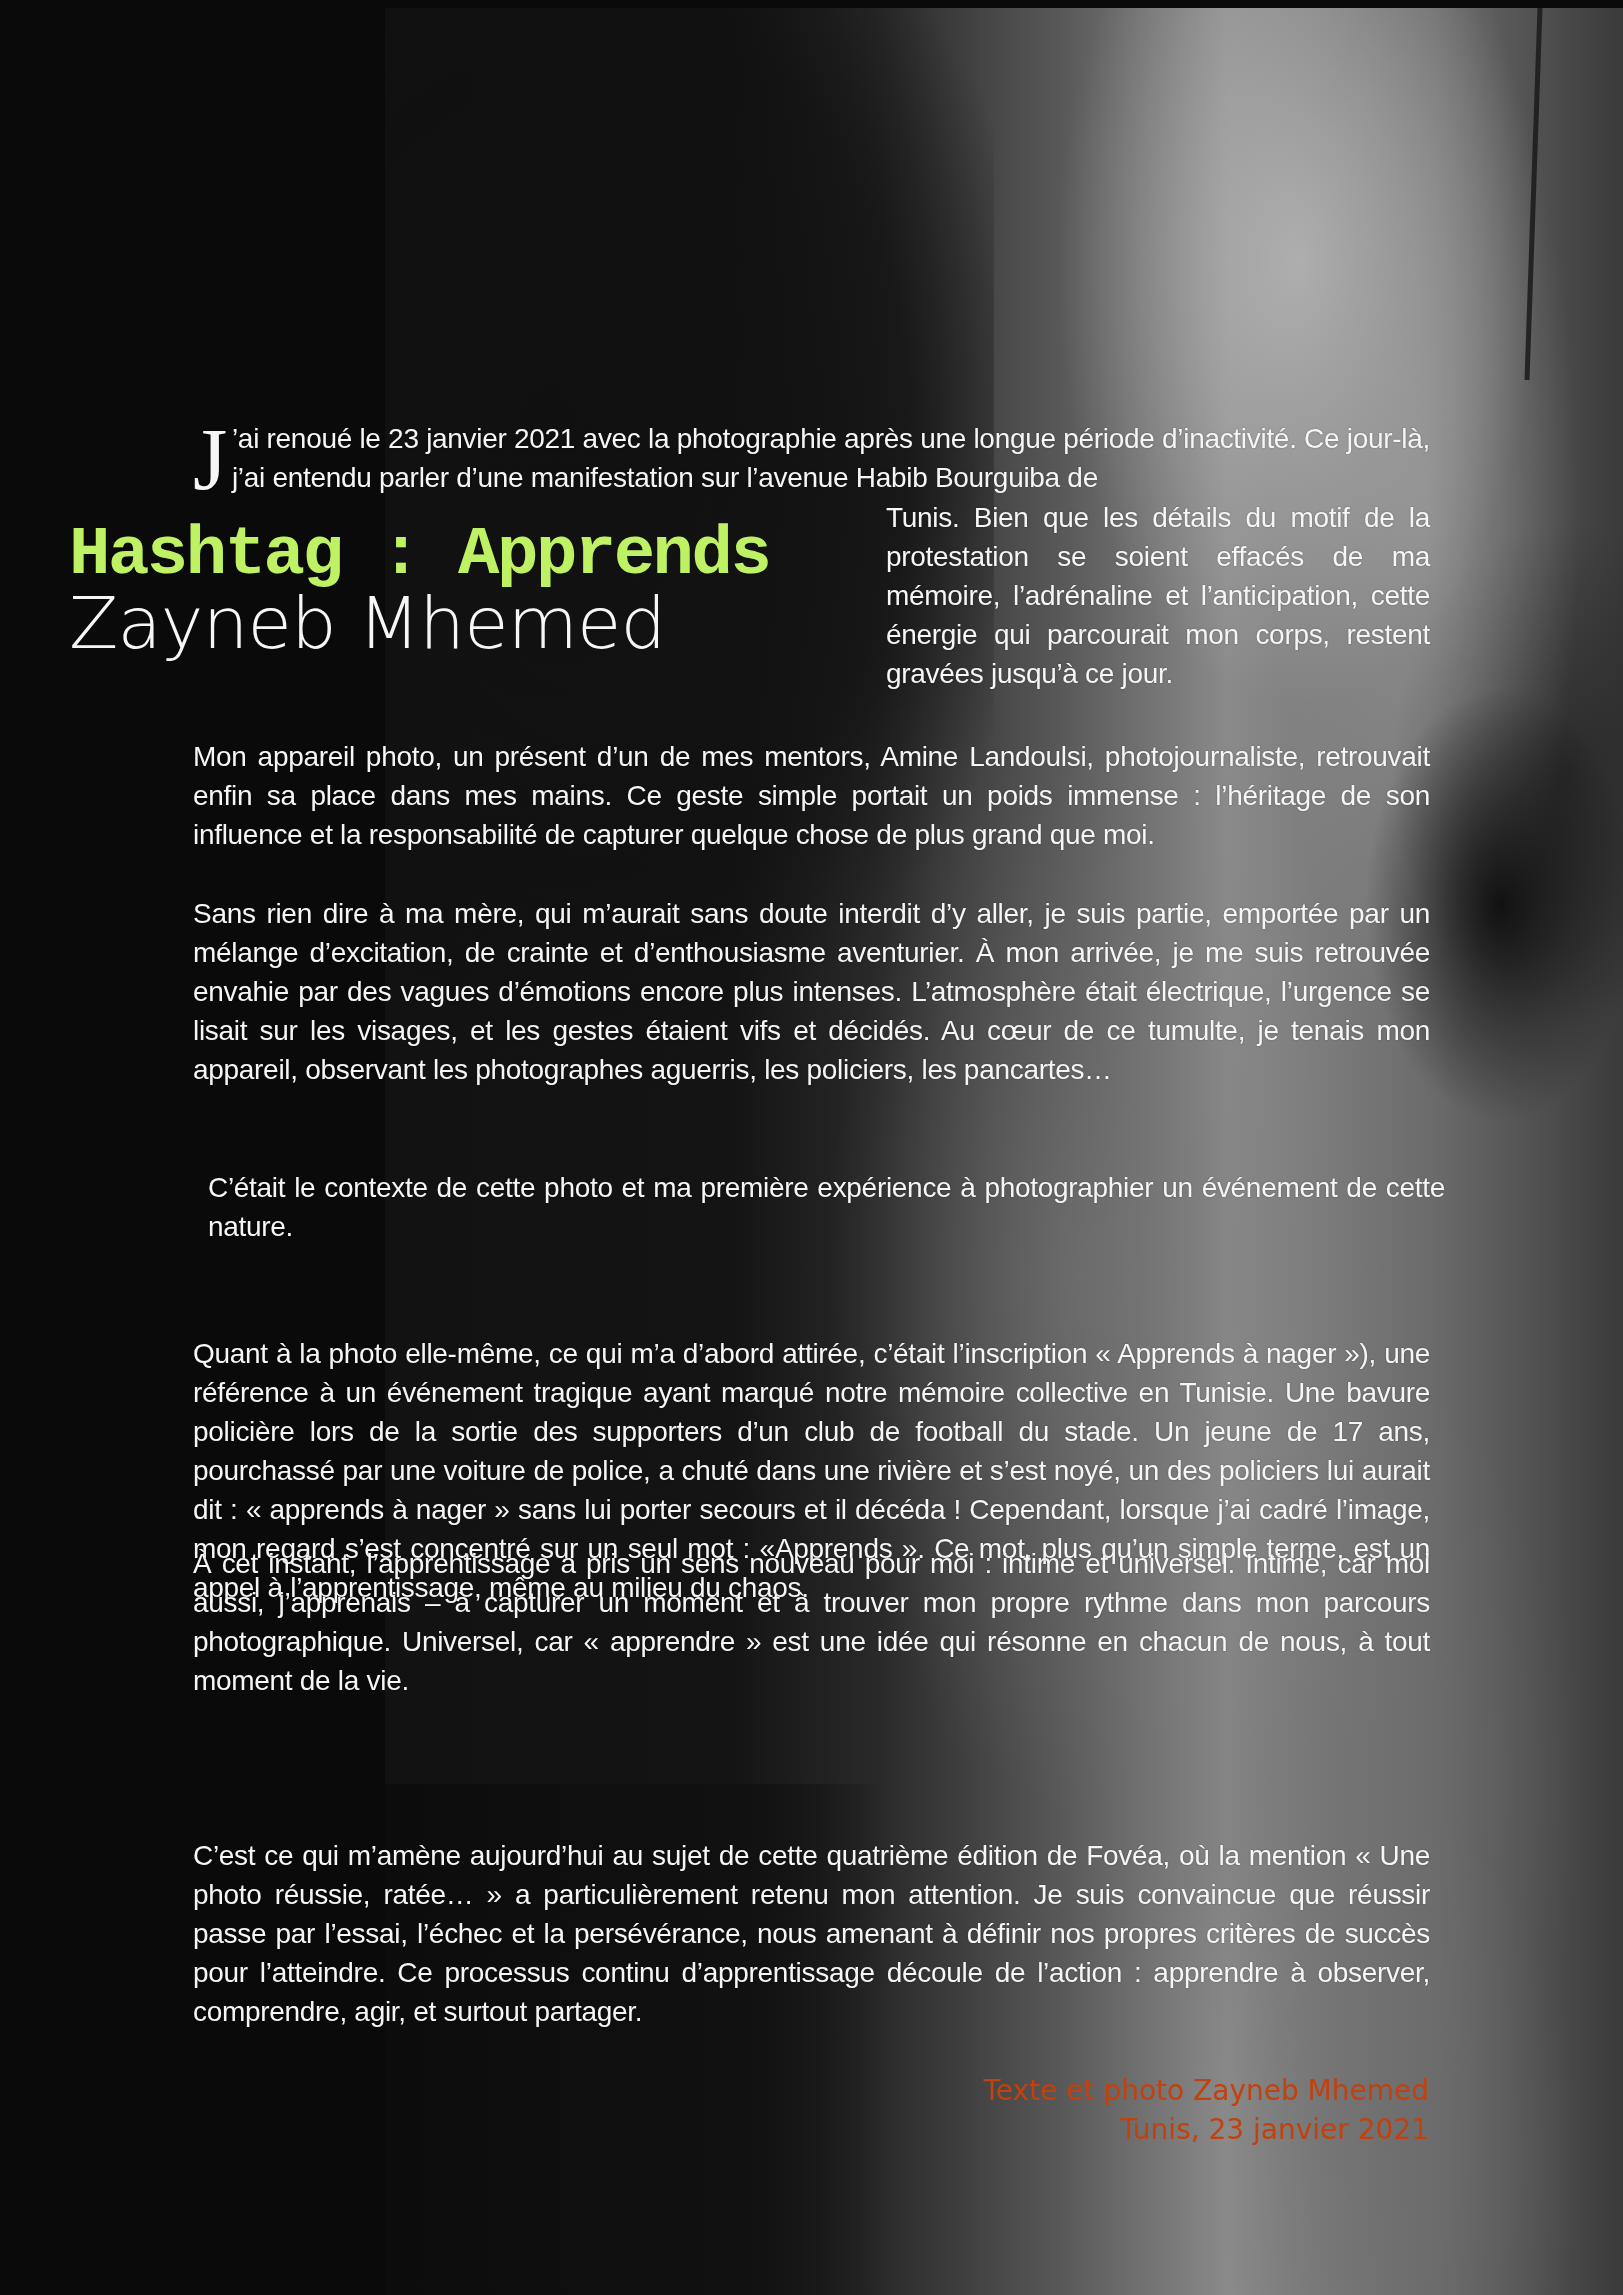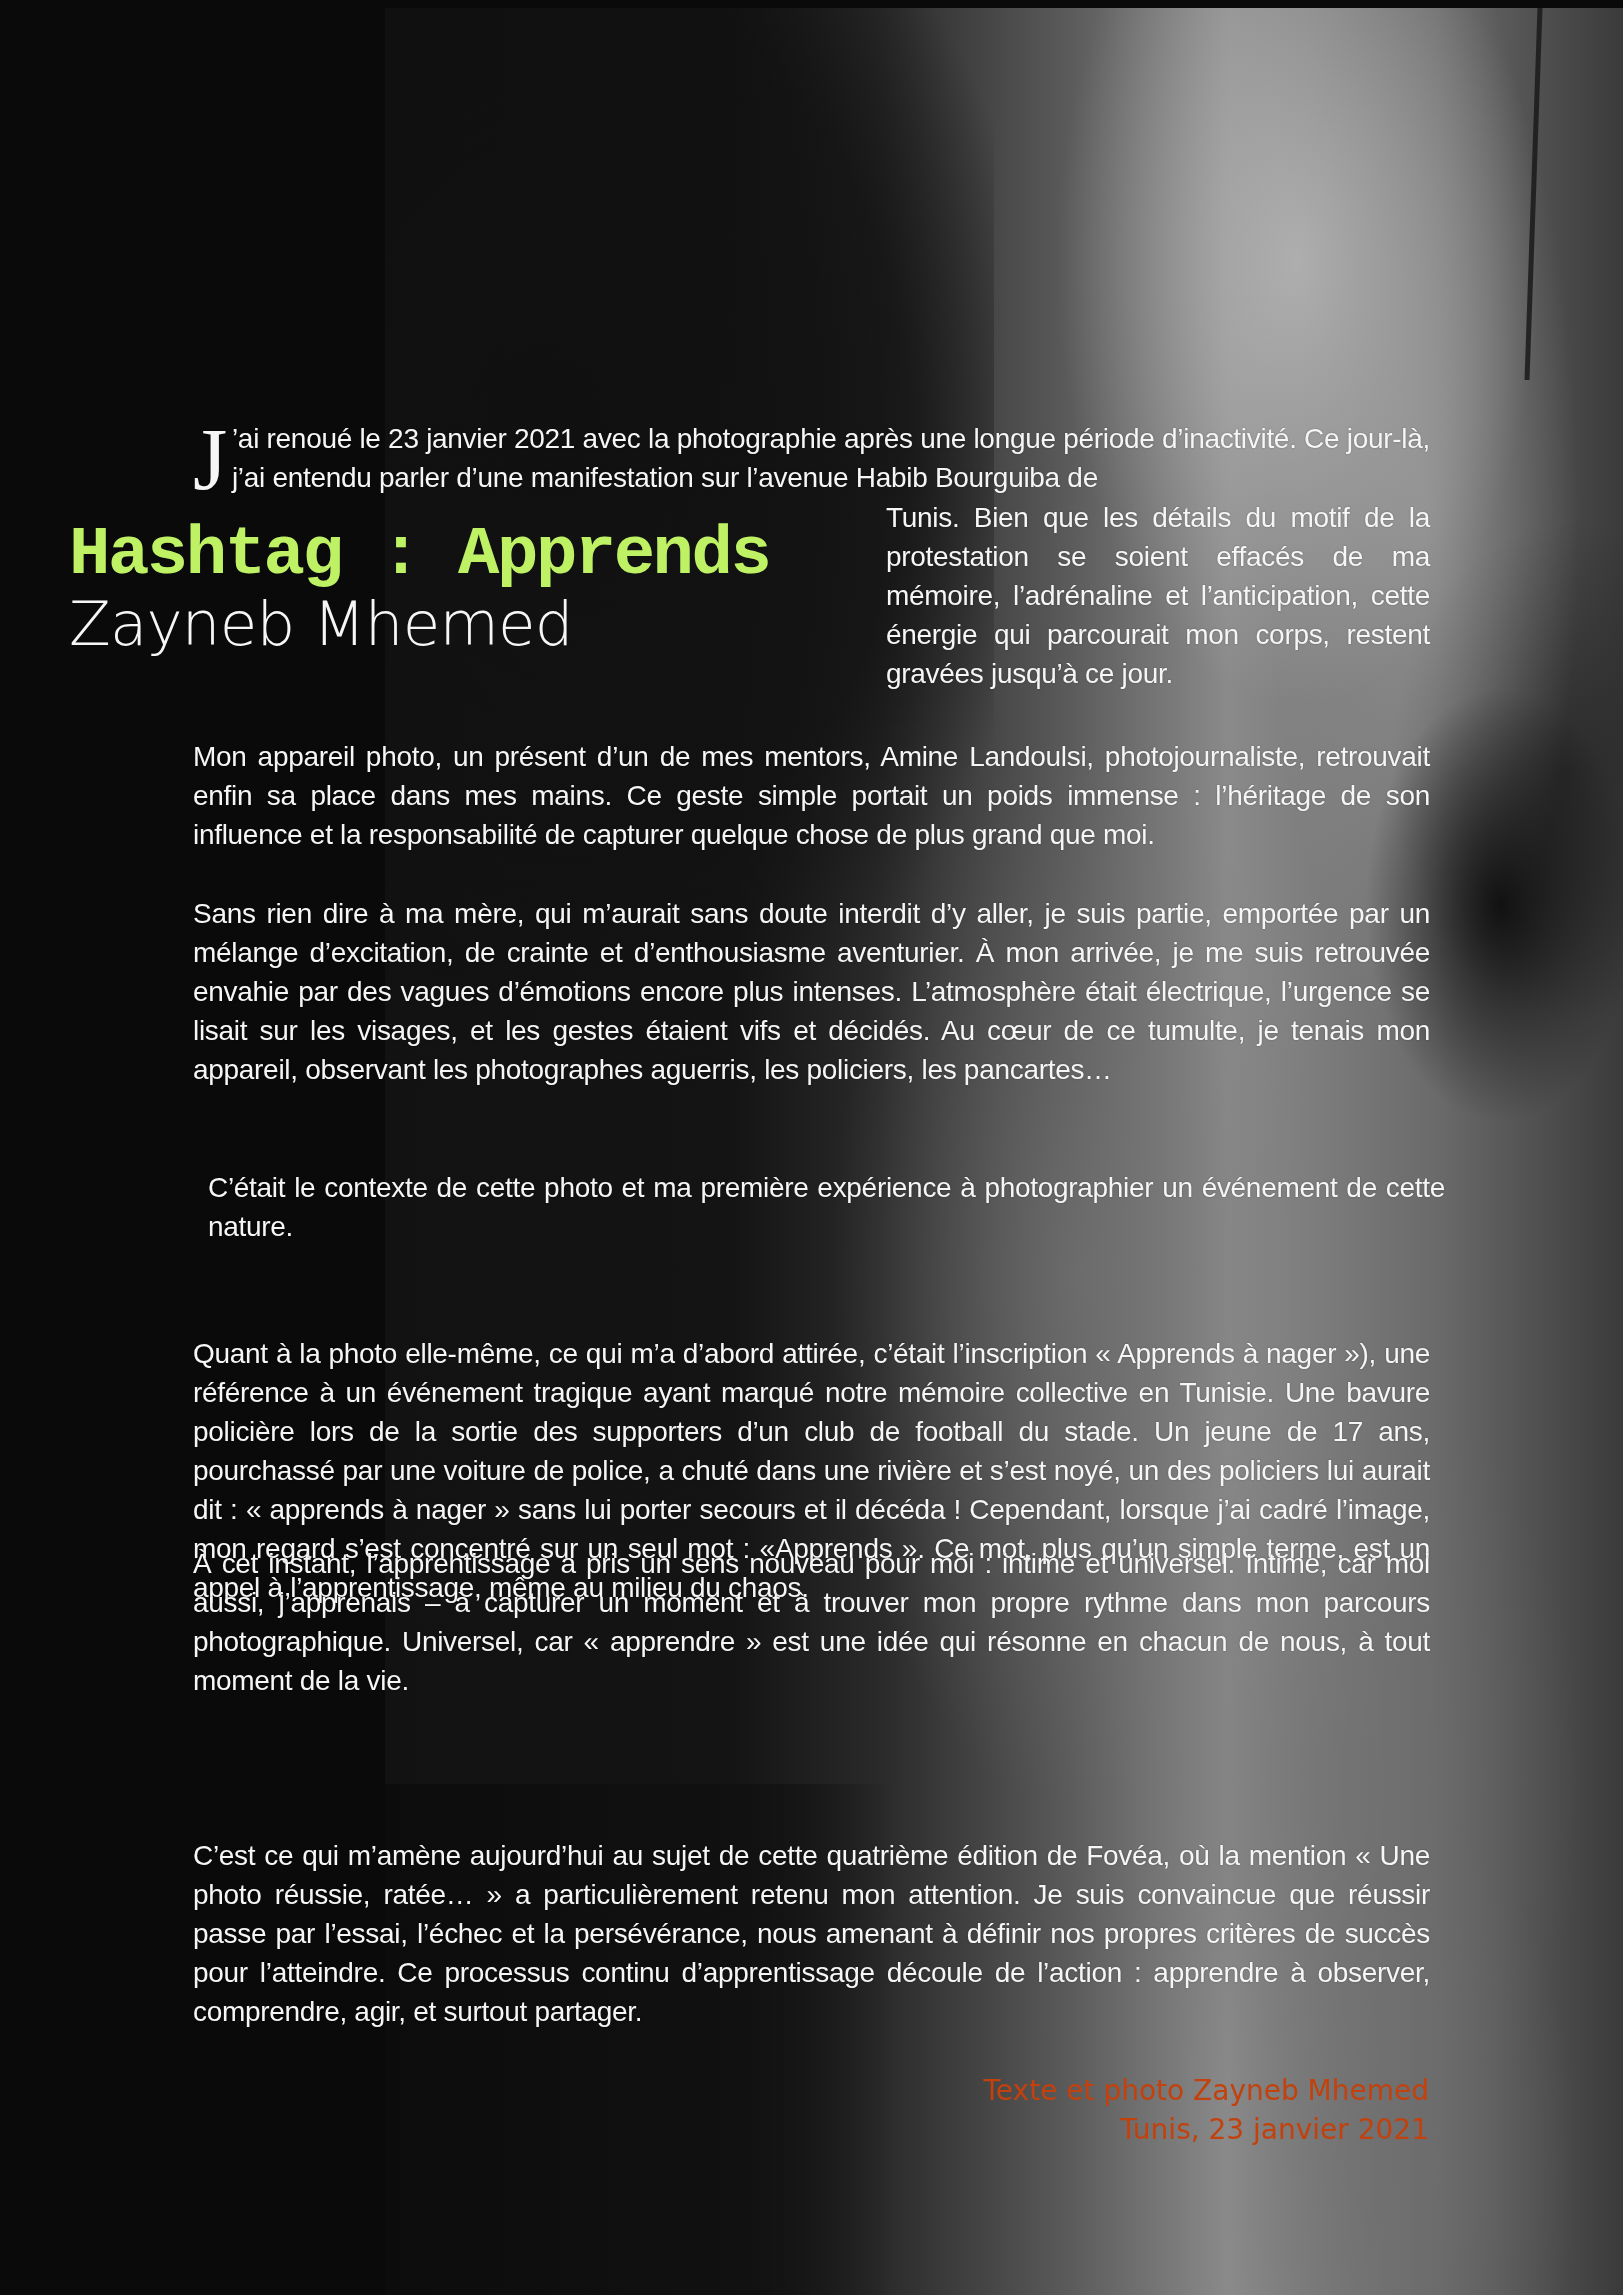--- a/index.html
+++ b/index.html
@@ -56,21 +56,21 @@
   .intro-right {
     left: 886px; top: 498px; width: 544px;
   }
   .title-block { position: absolute; left: 69px; top: 517px; }
   .title {
     font-family: "Liberation Mono", "DejaVu Sans Mono", monospace;
     font-weight: bold; font-size: 69px; line-height: 76px; letter-spacing: -2.5px; color: #bef264;
   }
   .author {
     font-family: "DejaVu Sans", "Liberation Sans", sans-serif;
-    font-size: 61px; line-height: 61px; letter-spacing: -0.8px; font-weight: 300; color: #f6f6f6;
+    font-size: 72px; line-height: 61px; letter-spacing: -0.8px; font-weight: 300; color: #f6f6f6;
   }
   .para { left: 193px; width: 1237px; }
   .p1 { top: 737px; }
   .p2 { top: 894px; }
   .p3 { top: 1168px; margin-left: 15px; }
   .p4 { top: 1286px; margin-top: 48px; }
   .p5 { top: 1544px; }
   .p6 { top: 1836px; }
   .signature {
     position: absolute; right: 194px; top: 2071px; text-align: right;

